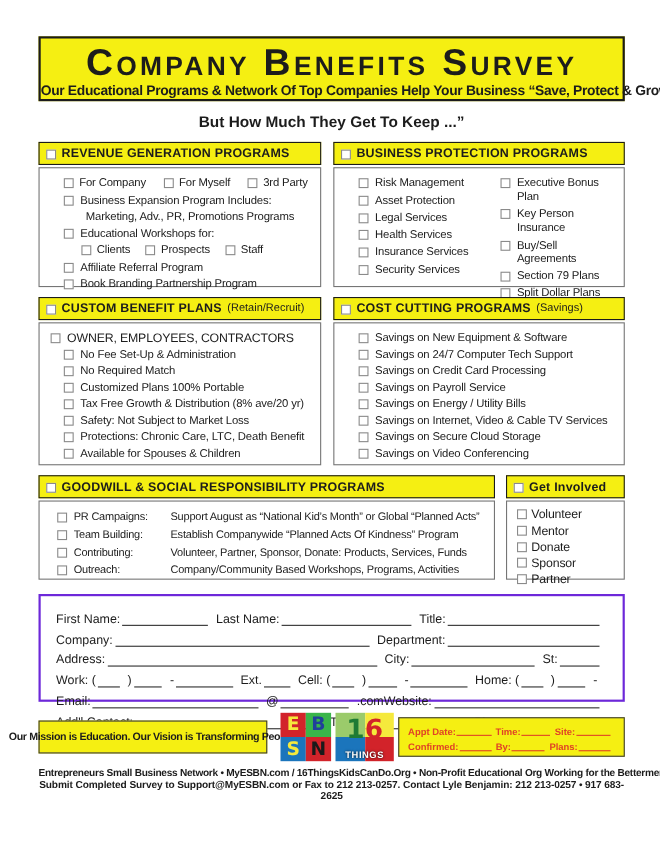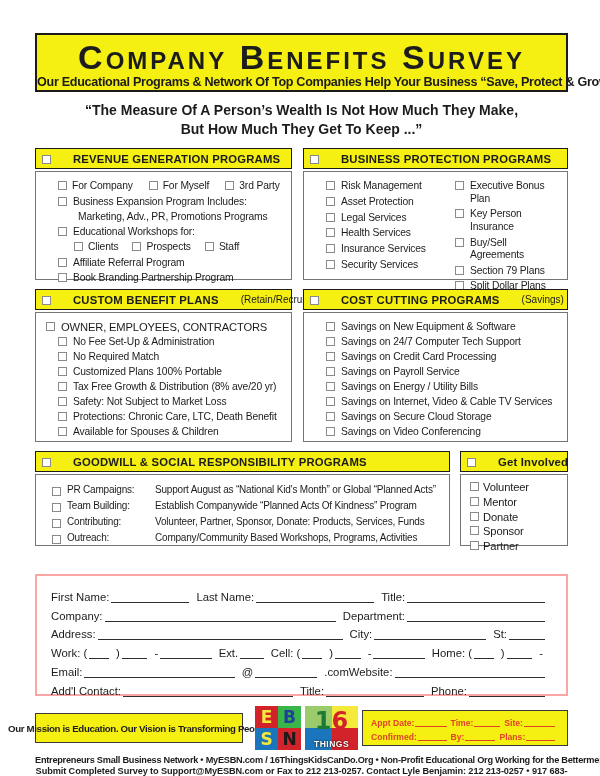--- a/index.html
+++ b/index.html
@@ -28,21 +28,21 @@
   .quote{margin-top:9px;text-align:center;font-weight:bold;font-size:14px;line-height:19px;}
 
   
   .sec-row{display:flex;margin-top:9px;}
   .col-l{width:257px;margin-right:11px;}
   .col-r{width:265px;}
   .gw{width:415px;margin-right:10px;}
   .gi{width:108px;}
   .sec-head{
     background:var(--yellow);border:1.5px solid #1b1b1b;height:21px;
-    display:flex;align-items:center;gap:22px;padding:0 6px;
+    display:flex;align-items:center;gap:5px;padding:0 6px;
     font-weight:bold;font-size:11.3px;letter-spacing:0.2px;white-space:nowrap;
   }
   .sec-suffix{font-weight:normal;font-size:10px;letter-spacing:0;}
   .sec-body{
     border:1.5px solid var(--gray);margin-top:2px;background:#fff;
     padding:5px 7px 0 8px;font-size:10.3px;letter-spacing:-0.15px;
   }
   .h107{height:109px;} .h130{height:130px;} .h72{height:72px;}
 
   .cb{
@@ -53,29 +53,29 @@
   .item.lvl1{padding-left:14px;}
   .item.lvl0{padding-left:2px;font-size:11.2px;}
   .cont{padding-left:34px;line-height:12.5px;margin:1.5px 0 2.5px;}
   .inline-row{display:flex;gap:16px;margin:3px 0;padding-left:14px;line-height:12.5px;}
   .inline-row.sub{padding-left:30px;gap:14px;}
   .opt{display:inline-flex;gap:5px;align-items:flex-start;}
   .cols{display:flex;padding-left:0;}
   .colcell{width:52%;}
   .colcell + .colcell{width:48%;}
   .colcell .item{padding-left:14px;margin:3.2px 0;}
-  .item.pair{padding-left:8px;margin:3.6px 0;font-size:10px;letter-spacing:-0.2px;align-items:flex-end;}
+  .item.pair{padding-left:8px;margin:3.6px 0;font-size:10px;letter-spacing:-0.2px;}
   .pair-label{width:82px;flex:none;}
   .pair-desc{flex:1;white-space:nowrap;}
   .gi .sec-body{padding:4px 4px 17px 7px;}
   .gi .item{margin:2.2px 0;gap:4px;}
 
   
   .contact-box{
-    margin-top:28px;border:2px solid #fca5a5;height:122px;padding:9px 14px 0;
+    margin-top:13px;border:2px solid #6d28d9;height:98px;padding:9px 14px 0;
   }
   .f-row{display:flex;align-items:flex-end;height:18.8px;font-size:11.3px;}
   .f-lbl{white-space:pre;padding-bottom:1px;}
   .f-line{border-bottom:1.1px solid #2e2e2e;height:13px;margin:0 7px 1px 2px;display:inline-block;}
 
   
   .footer-row{margin-top:10px;display:flex;align-items:center;height:44px;}
   .mission-bar{
     width:208px;height:30px;background:var(--yellow);border:1.5px solid #3a3a3a;
     display:flex;align-items:center;justify-content:center;
@@ -118,21 +118,20 @@
 <body>
 
 <div class="page">
 
   <div class="header-box">
     <div class="main-title">Company Benefits Survey</div>
     <div class="sub-title">Our Educational Programs &amp; Network Of Top Companies Help Your Business “Save, Protect &amp; Grow”</div>
   </div>
 
   <div class="quote">
-    <div>“The Measure Of A Person’s Wealth Is Not How Much They Make,</div>
     <div>But How Much They Get To Keep ...”</div>
   </div>
 
   <div class="sec-row">
     <div class="col-l">
       <div class="sec-head">
         <span class="cb"></span>
         <span>REVENUE GENERATION PROGRAMS</span>
       </div>
       <div class="sec-body h107">

